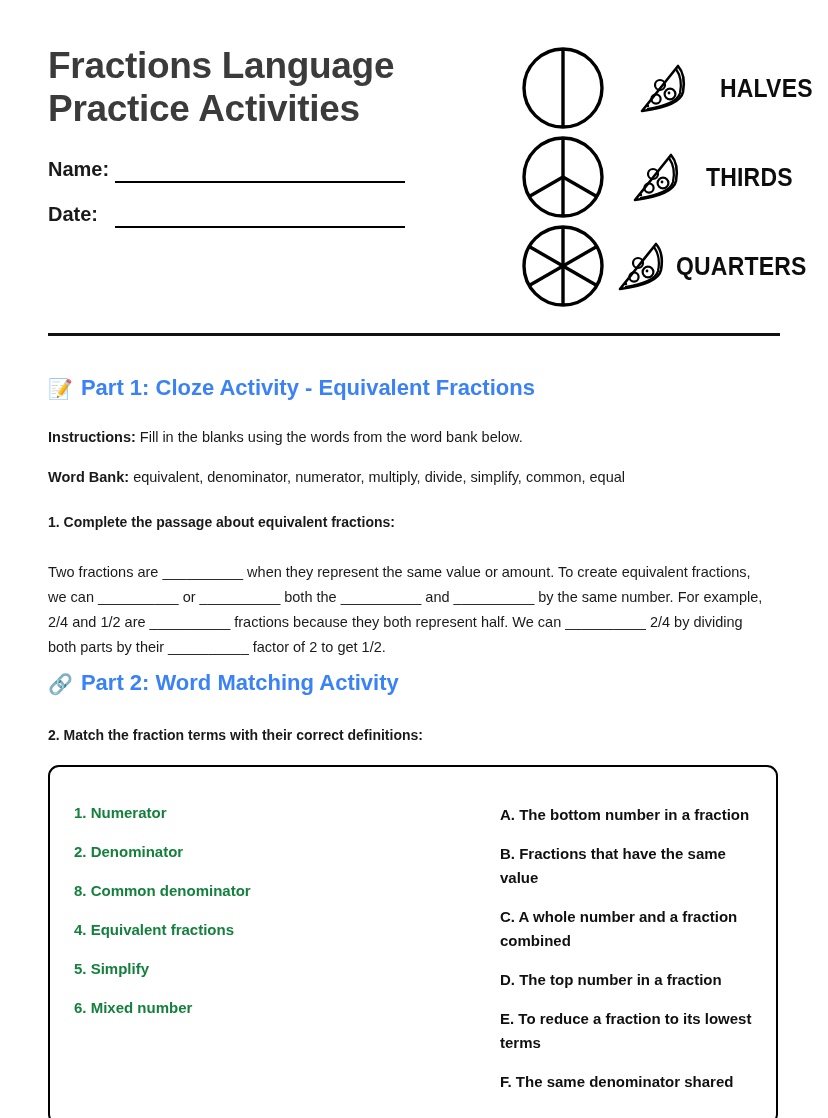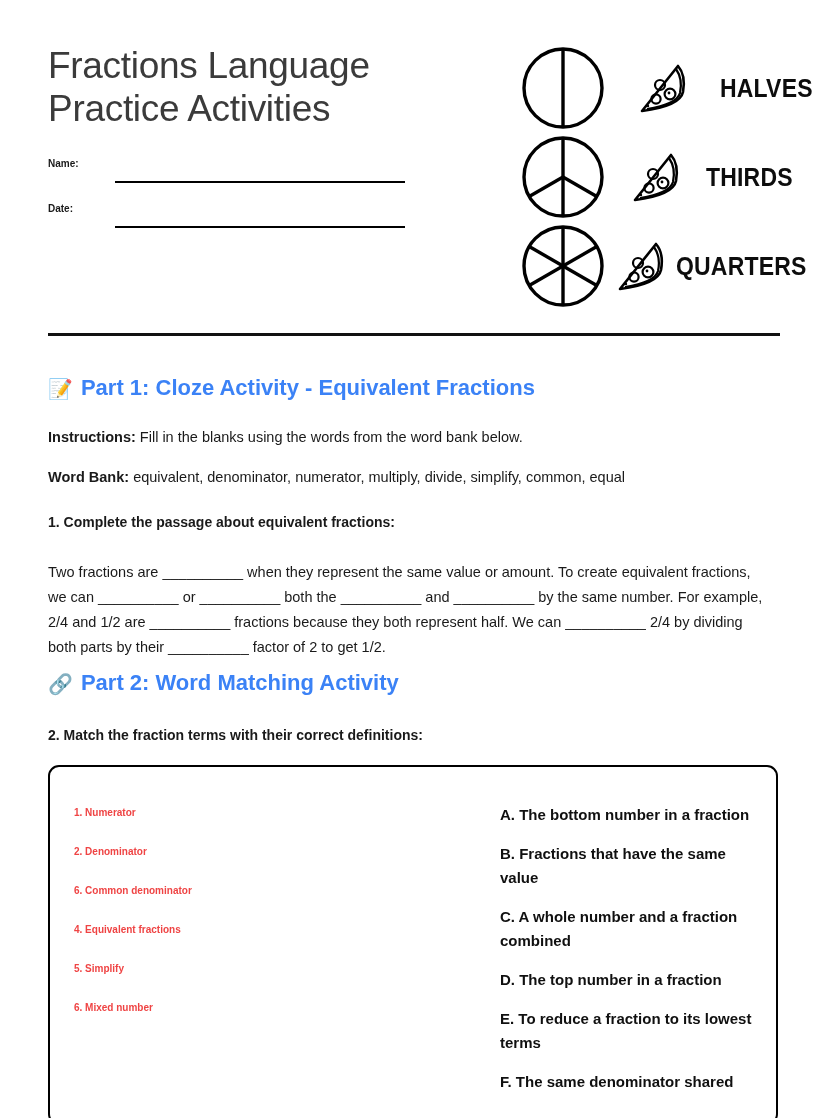--- a/index.html
+++ b/index.html
@@ -19,33 +19,33 @@
   
   .header { position: absolute; left: 0; top: 0; width: 828px; height: 320px; }
 
   .title {
     position: absolute;
     left: 48px;
     top: 44px;
     width: 440px;
     font-size: 37px;
     line-height: 43px;
-    font-weight: normal;
+    font-weight: bold;
     color: #3b3b3b;
     letter-spacing: -0.3px;
   }
 
   .field-row { position: absolute; left: 48px; height: 26px; }
   .field-row.name { top: 158px; }
   .field-row.date { top: 203px; }
   .field-label {
     position: absolute;
     left: 0;
     top: 0;
-    font-size: 10px;
+    font-size: 20px;
     font-weight: bold;
     color: #1a1a1a;
     white-space: nowrap;
   }
   .field-line {
     position: absolute;
     left: 67px;
     top: 23px;
     width: 290px;
     height: 0;
@@ -144,23 +144,23 @@
     position: absolute;
     left: 0; top: 0;
     width: 726px;
     height: 356px;
     display: flex;
   }
   .col-left { width: 450px; padding: 36px 0 0 24px; }
   .col-right { width: 276px; padding: 36px 18px 0 0; }
 
   .term {
-    font-size: 10px;
-    font-weight: bold;
-    color: #ef4444;
+    font-size: 15px;
+    font-weight: bold;
+    color: #15803d;
     line-height: 20px;
     margin-bottom: 19px;
     white-space: nowrap;
   }
   .def {
     font-size: 15px;
     font-weight: bold;
     color: #101010;
     line-height: 24px;
     margin-bottom: 15px;
@@ -283,21 +283,21 @@
   </div>
 
   <div class="para" id="q2-prompt">2. Match the fraction terms with their correct definitions:</div>
 
   <div class="match-box">
     <div class="match-cols">
 
       <div class="col-left">
         <div class="term">1. Numerator</div>
         <div class="term">2. Denominator</div>
-        <div class="term">6. Common denominator</div>
+        <div class="term">8. Common denominator</div>
         <div class="term">4. Equivalent fractions</div>
         <div class="term">5. Simplify</div>
         <div class="term">6. Mixed number</div>
       </div>
 
       <div class="col-right">
         <div class="def">A. The bottom number in a fraction</div>
         <div class="def">B. Fractions that have the same value</div>
         <div class="def">C. A whole number and a fraction combined</div>
         <div class="def">D. The top number in a fraction</div>

